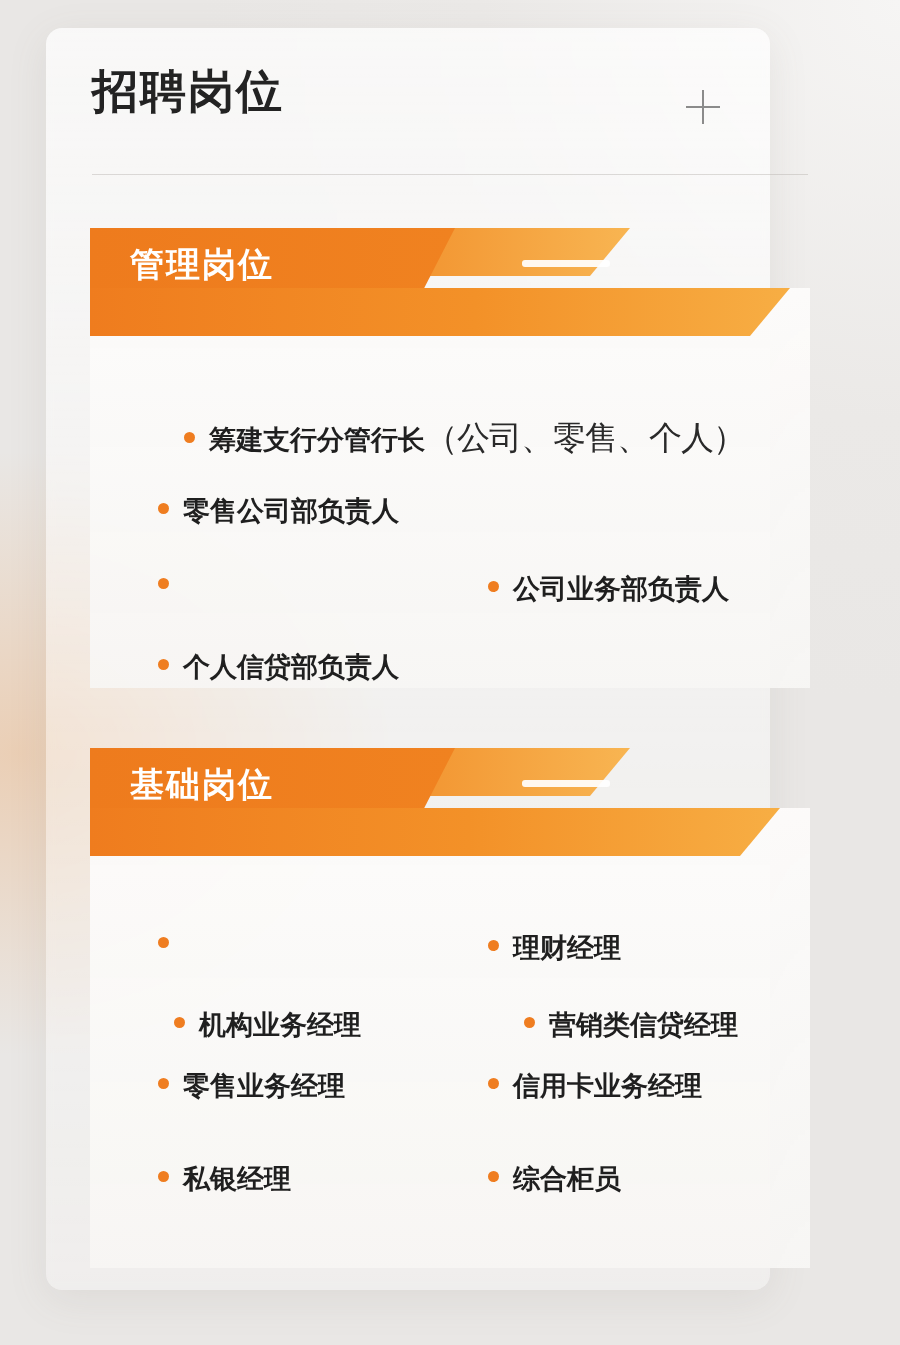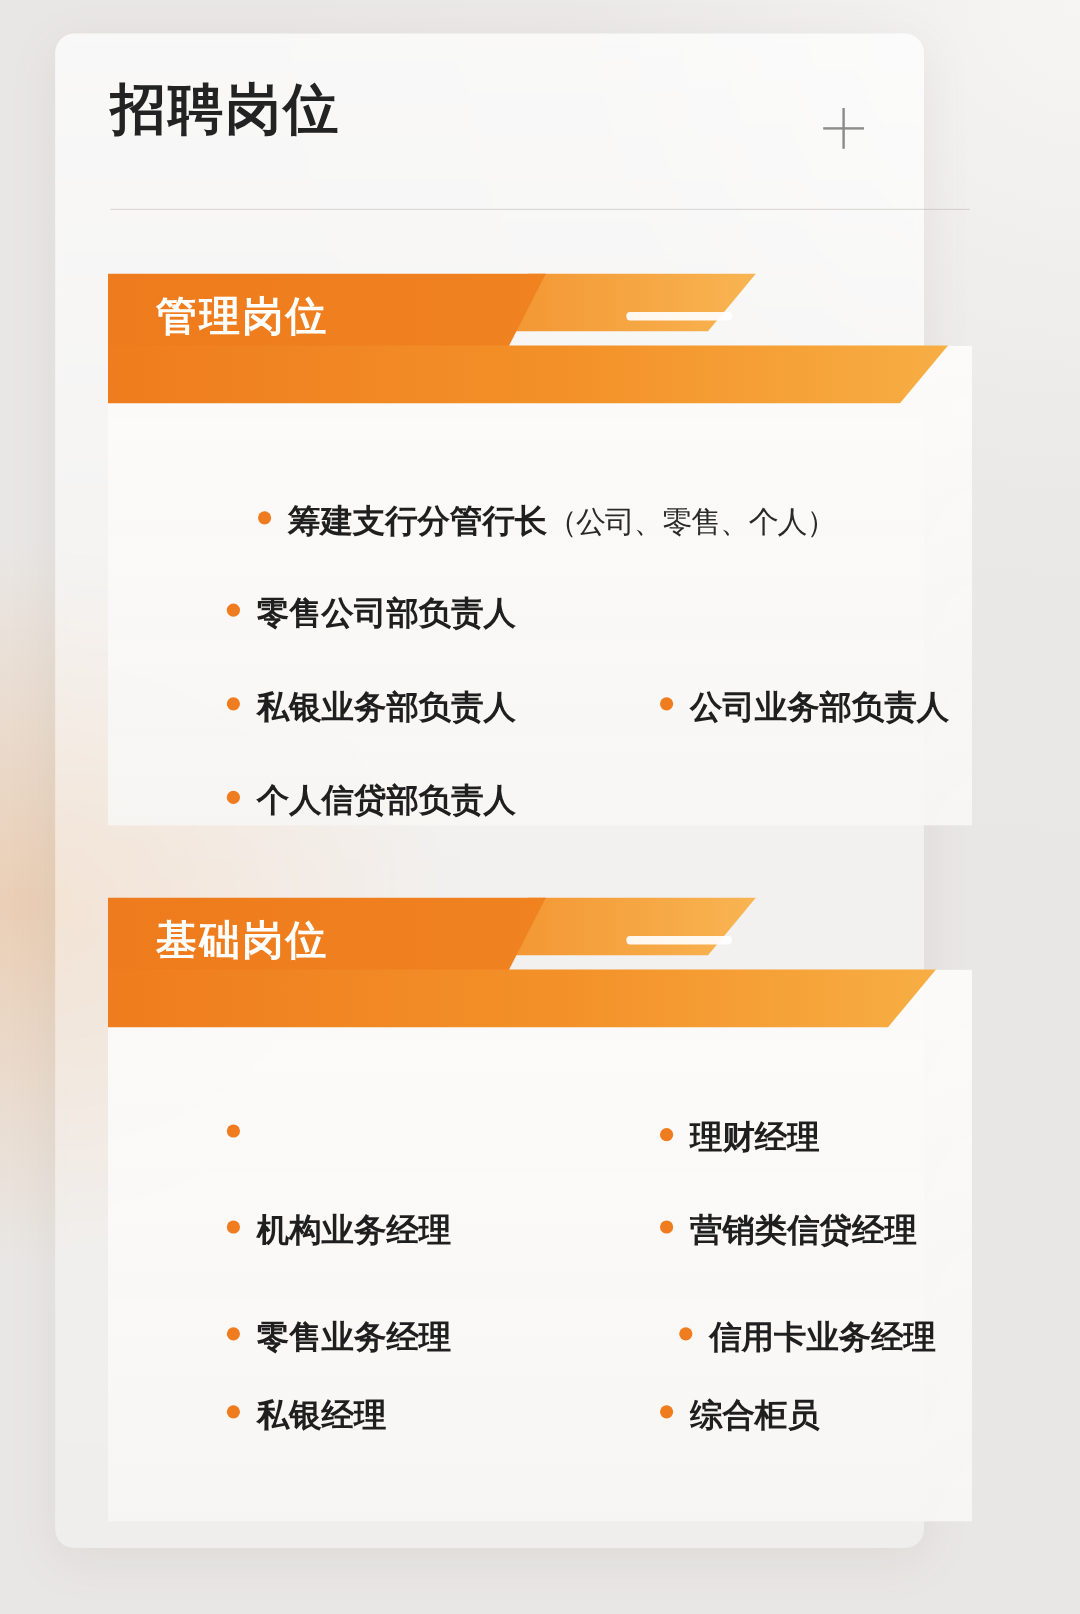--- a/index.html
+++ b/index.html
@@ -143,49 +143,48 @@
     display: flex;
     align-items: center;
   }
   .job-item {
     display: flex;
     align-items: baseline;
     font-size: 27px;
     font-weight: bold;
     color: #1f1f1f;
     white-space: nowrap;
-    margin-left: 31px;
   }
   .bullet {
     width: 11px;
     height: 11px;
     border-radius: 50%;
     background: #ef7d20;
     flex: 0 0 auto;
     margin-right: 14px;
     position: relative;
     top: -6px;
   }
   .job-note {
     font-weight: normal;
-    font-size: 25px;
+    font-size: 33px;
     color: #2a2a2a;
     letter-spacing: -1px;
   }
 
   
   .sec1-row-0 { position: absolute; left: 94px;  top: 128px; }
   .sec1-row-1 { position: absolute; left: 68px;  top: 205px; }
   .sec1-row-2 { position: absolute; left: 68px;  top: 283px; }
   .sec1-row-3 { position: absolute; left: 68px;  top: 361px; }
 
   
   .sec2-row-0 { position: absolute; left: 68px;  top: 122px; }
-  .sec2-row-1 { position: absolute; left: 68px;  top: 199px; }
-  .sec2-row-2 { position: absolute; left: 68px;  top: 288px; gap: 16px; }
+  .sec2-row-1 { position: absolute; left: 84px;  top: 199px; gap: 20px; }
+  .sec2-row-2 { position: absolute; left: 68px;  top: 260px; }
   .sec2-row-3 { position: absolute; left: 68px;  top: 353px; }
   .w-col { width: 330px; }
 </style>
 </head>
 <body>
 
 <div class="page-bg"></div>
 
 <div class="card">
 
@@ -241,21 +240,20 @@
       <div class="job-row sec1-row-1">
         <div class="job-item">
           <span class="bullet"></span>
           <span>零售公司部负责人</span>
         </div>
       </div>
 
       <div class="job-row sec1-row-2">
         <div class="job-item w-col">
           <span class="bullet"></span>
-          <span>私银业务部负责人</span>
         </div>
         <div class="job-item">
           <span class="bullet"></span>
           <span>公司业务部负责人</span>
         </div>
       </div>
 
       <div class="job-row sec1-row-3">
         <div class="job-item">
           <span class="bullet"></span>

